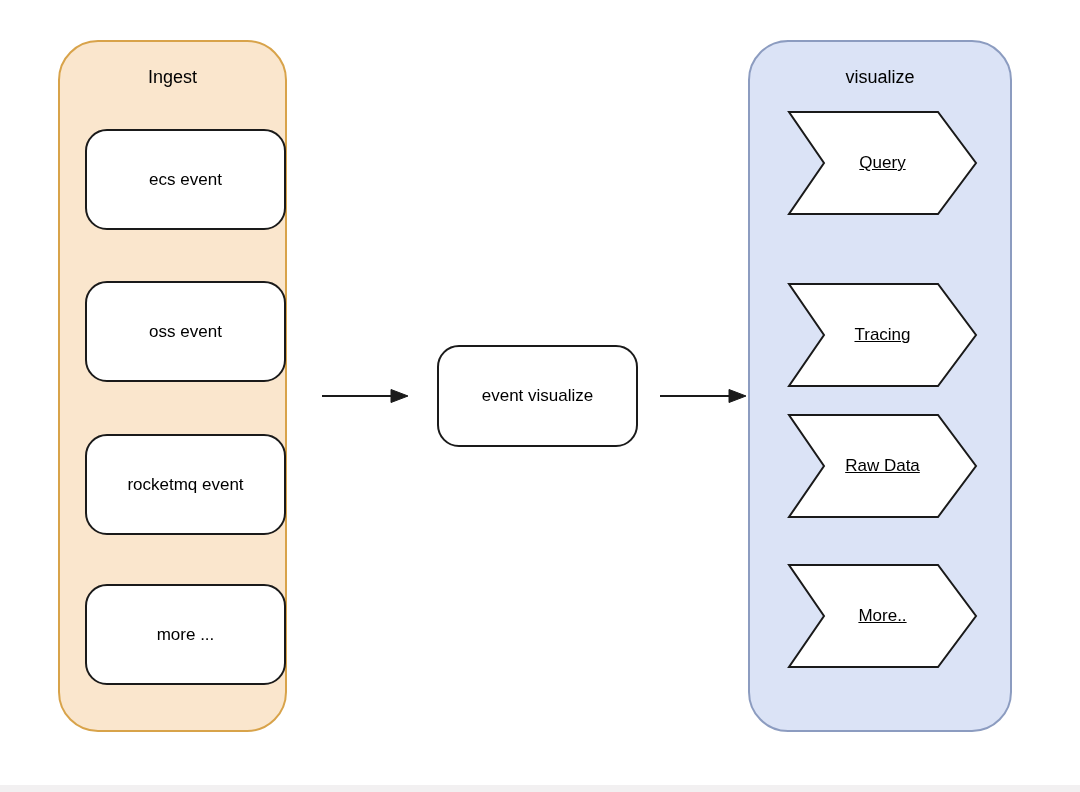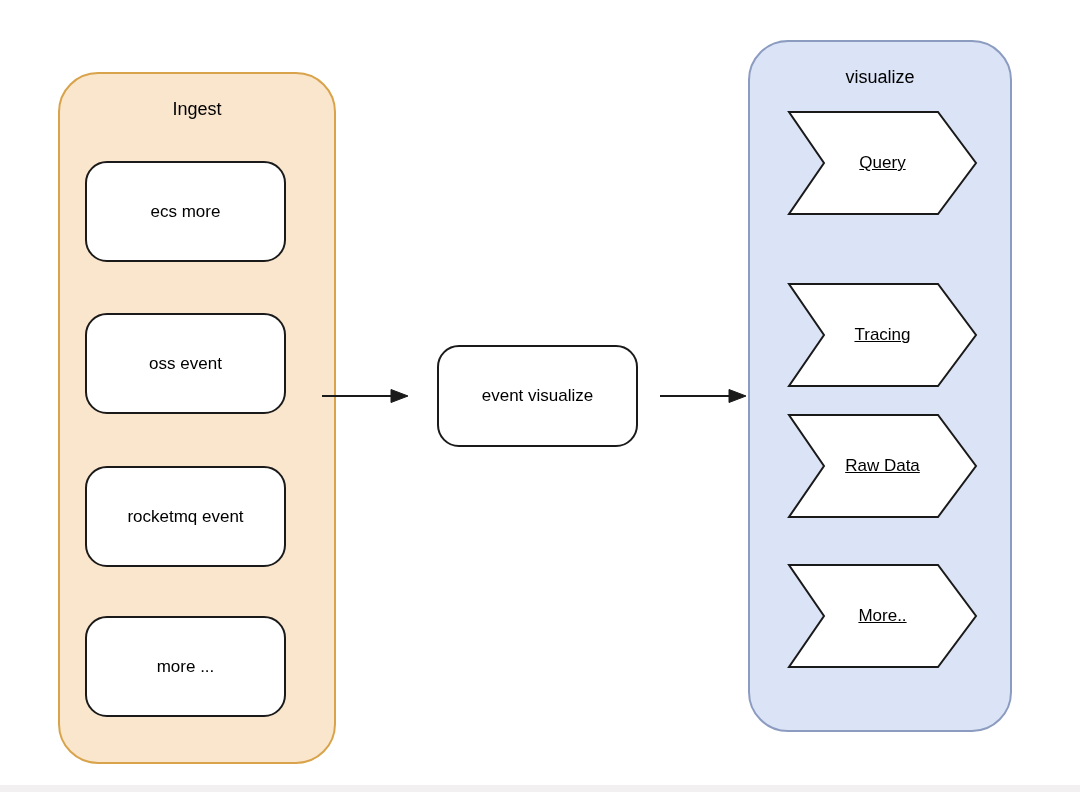--- a/index.html
+++ b/index.html
@@ -24,24 +24,23 @@
   .group{
     position:absolute;
     top:40px;
     height:692px;
     border-radius:40px;
     border:2px solid;
     box-sizing:border-box;
   }
   .group.ingest{
     left:58px;
-    width:278px;
+    width:229px;
     background:var(--ingest-fill);
     border-color:var(--ingest-stroke);
-    margin-top:32px;
   }
   .group.visualize{
     left:748px;
     width:264px;
     background:var(--visualize-fill);
     border-color:var(--visualize-stroke);
   }
   .group-title{
     position:absolute;
     top:24px;
@@ -133,21 +132,21 @@
   }
 </style>
 </head>
 <body>
 
 <div class="canvas">
 
   <div class="group ingest">
     <div class="group-title">Ingest</div>
     <div class="node box pos-1">
-      <span class="label">ecs more</span>
+      <span class="label">ecs event</span>
     </div>
     <div class="node box pos-2">
       <span class="label">oss event</span>
     </div>
     <div class="node box pos-3">
       <span class="label">rocketmq event</span>
     </div>
     <div class="node box pos-4">
       <span class="label">more ...</span>
     </div>

